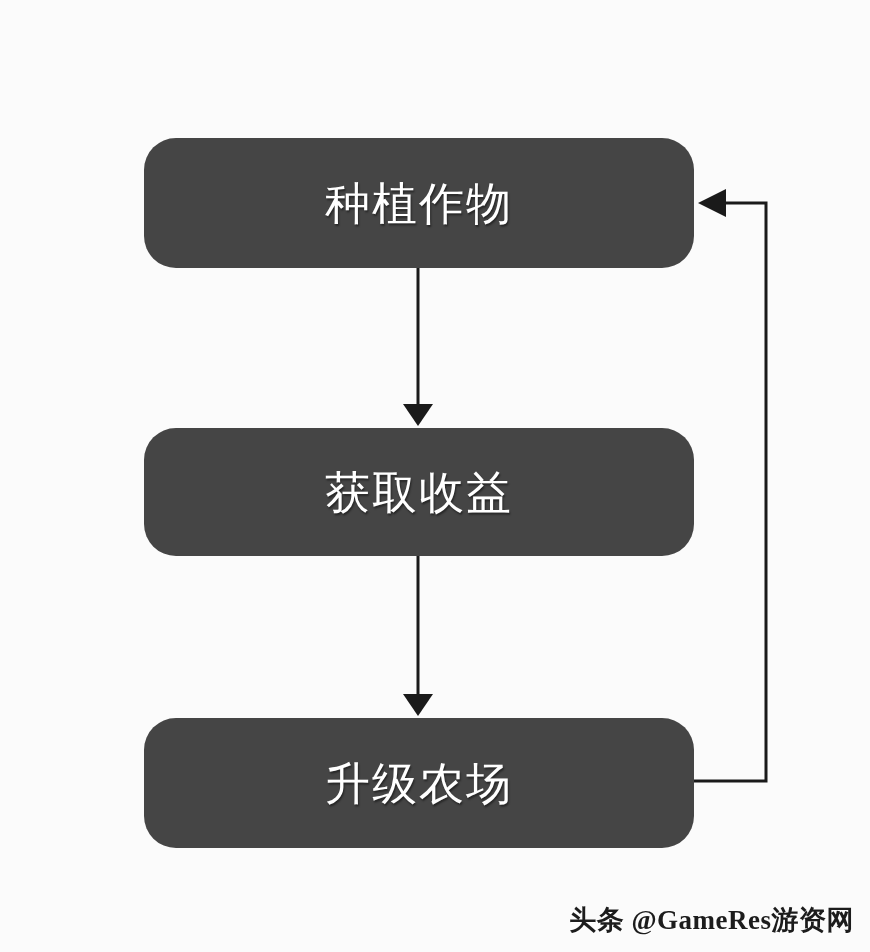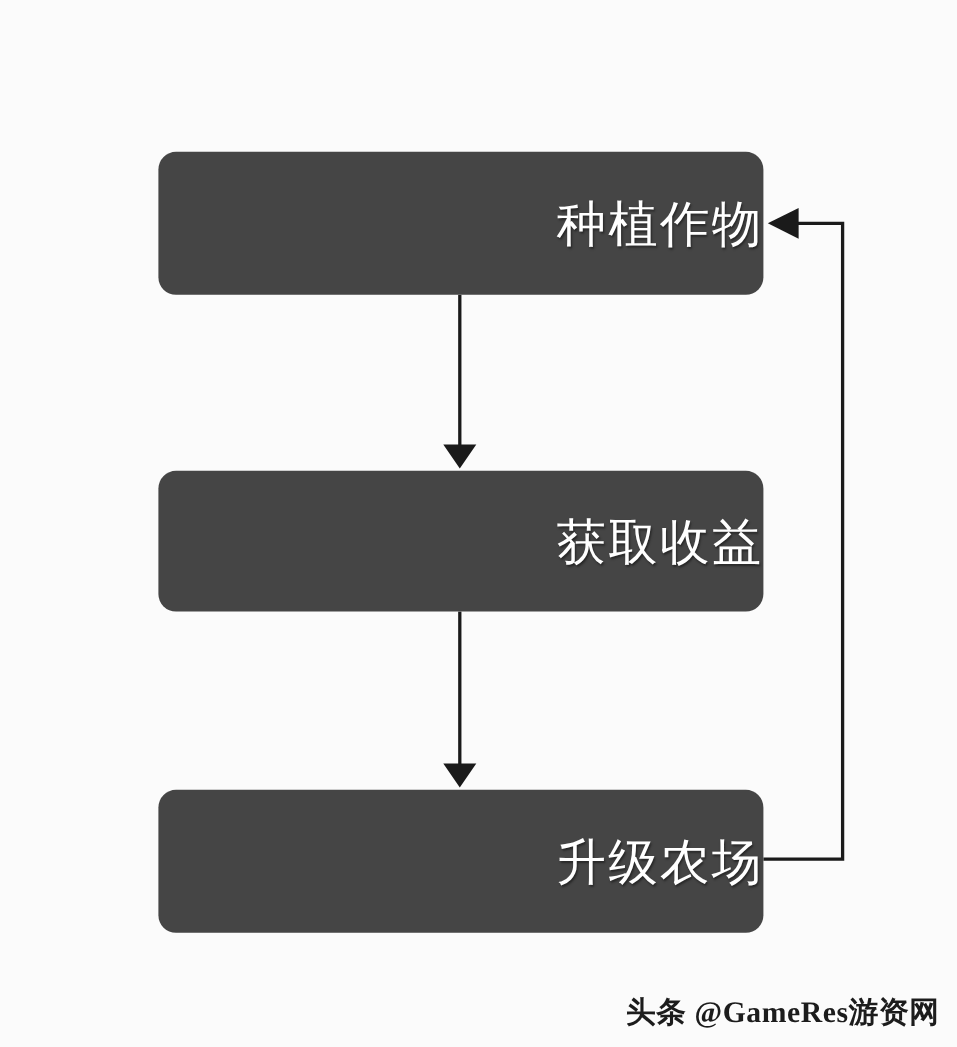--- a/index.html
+++ b/index.html
@@ -30,24 +30,24 @@
     height: 952px;
     pointer-events: none;
   }
 
   
   .node {
     position: absolute;
     left: 144px;
     width: 550px;
     background: #454545;
-    border-radius: 16px;
+    border-radius: 32px;
     display: flex;
     align-items: center;
-    justify-content: flex-end;
+    justify-content: center;
     box-sizing: border-box;
   }
   .node-1 { top: 138px; height: 130px; }
   .node-2 { top: 428px; height: 128px; }
   .node-3 { top: 718px; height: 130px; }
 
   .node-label {
     color: #ffffff;
     font-size: 45px;
     line-height: 1;

